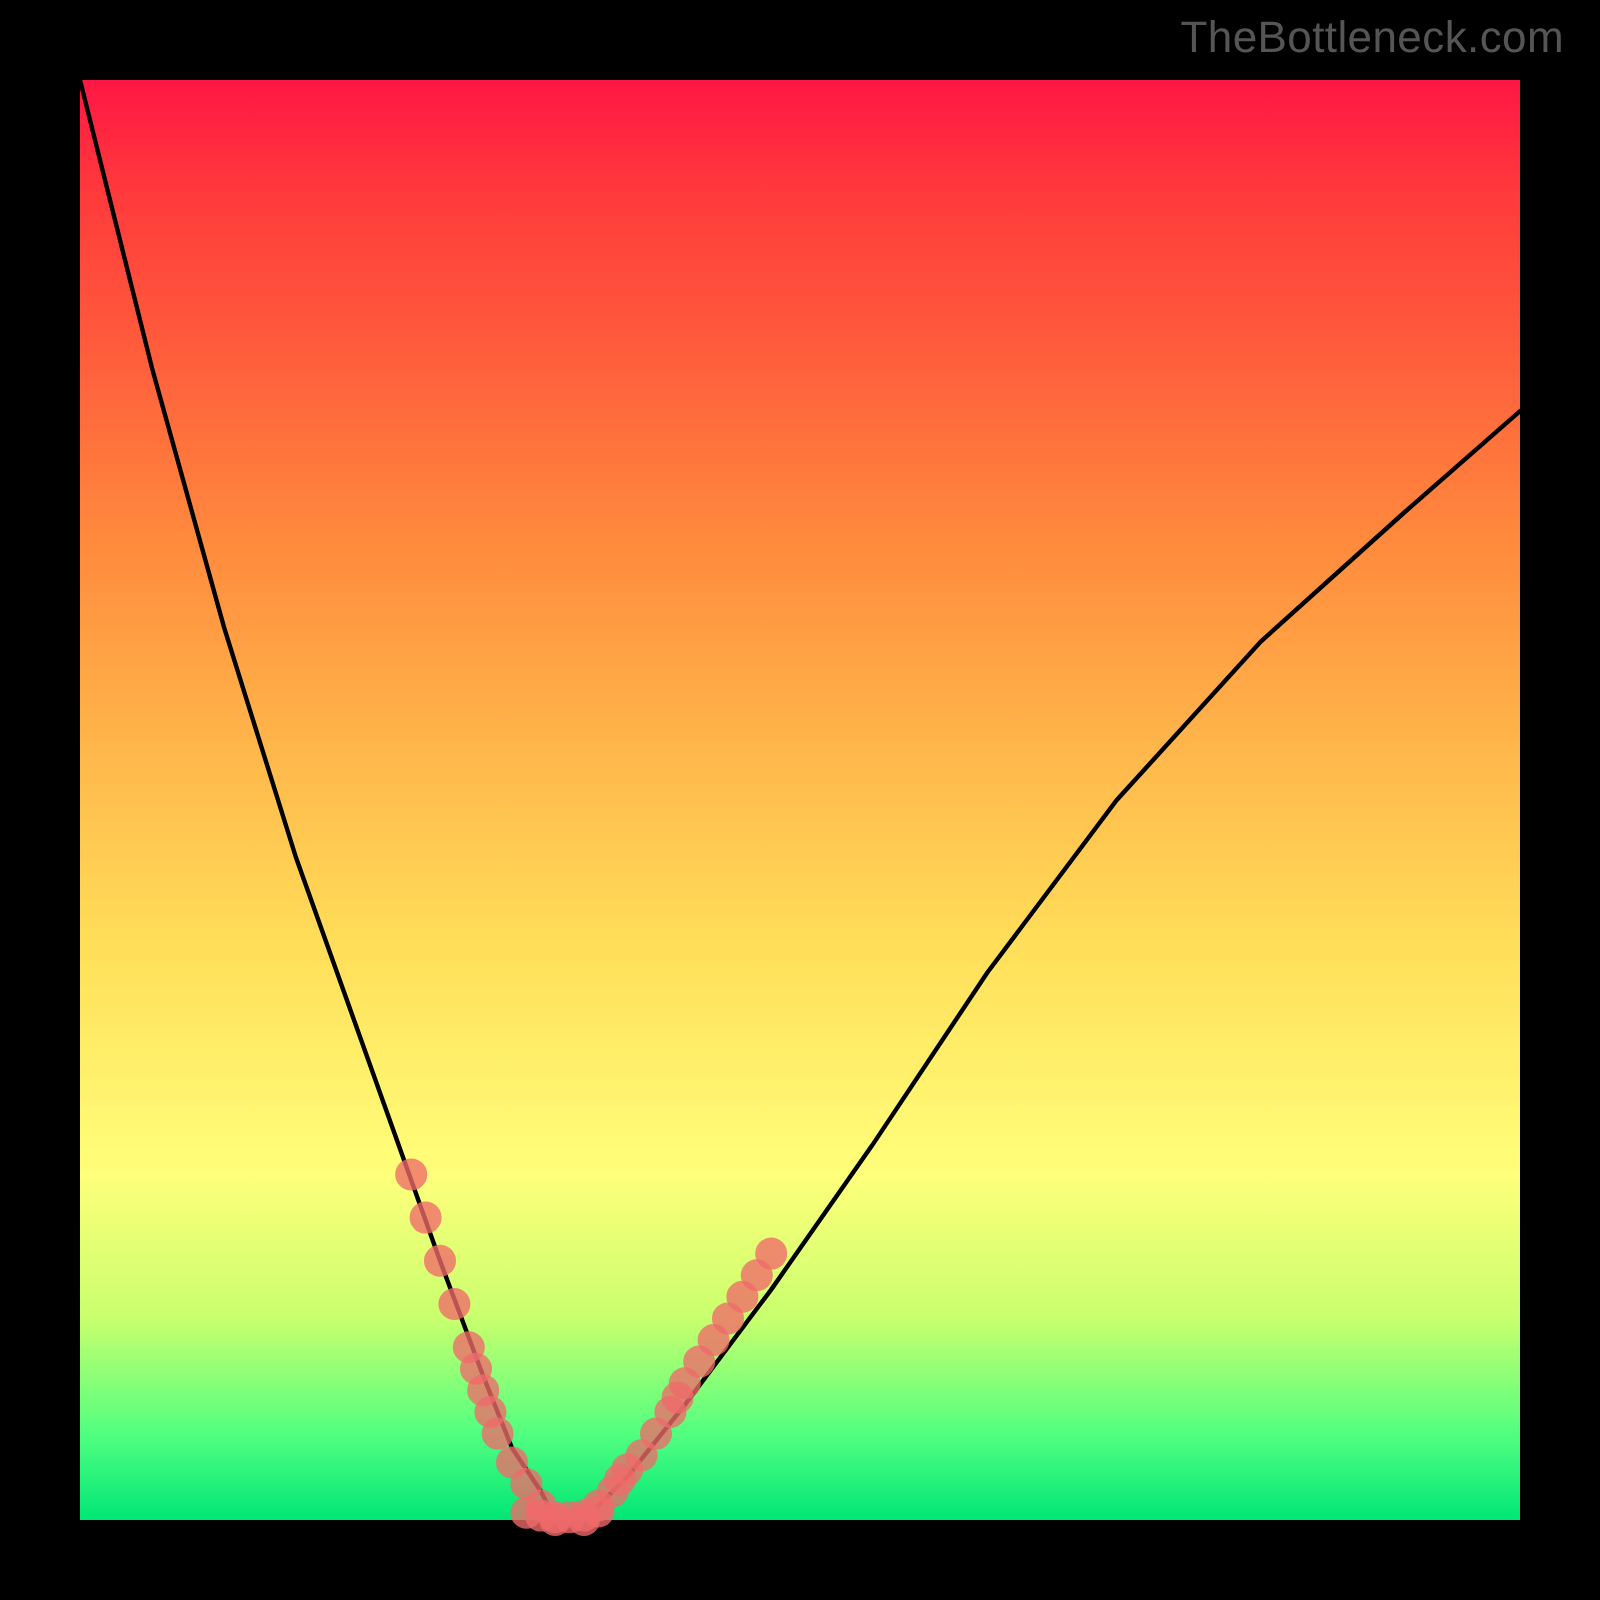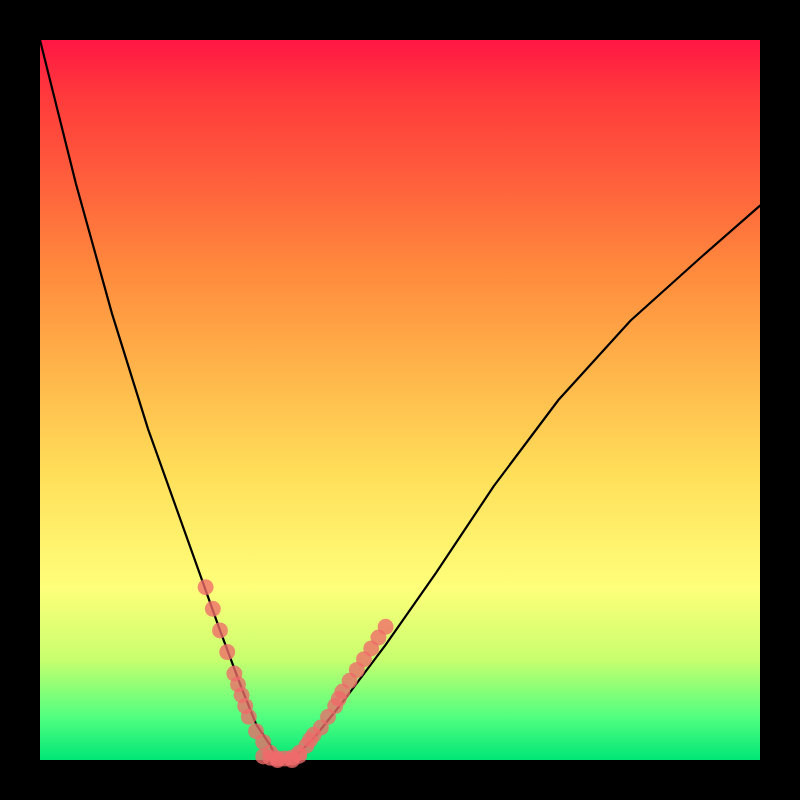--- a/index.html
+++ b/index.html
@@ -53,20 +53,21 @@
     top: 0;
     width: 720px;
     height: 720px;
     overflow: visible;
   }
 </style>
 </head>
 <body>
 
 <div class="stage">
+  <div class="watermark">TheBottleneck.com</div>
 
   <div class="plot-area">
     <svg class="curves" viewBox="0 0 720 720">
       <g id="curve-group">
           <path d="M0.0 0.0 L36.0 144.0 L72.0 273.6 L108.0 388.8 L144.0 489.6 L180.0 590.4 L201.6 648.0 L216.0 684.0 L230.4 705.6 L237.6 720.0" fill="none" stroke="#000000" stroke-width="2.2" stroke-linecap="round"></path>
           <path d="M252.0 720.0 L273.6 698.4 L302.4 662.4 L345.6 604.8 L396.0 532.8 L453.6 446.4 L518.4 360.0 L590.4 280.8 L662.4 216.0 L720.0 165.6" fill="none" stroke="#000000" stroke-width="2.2" stroke-linecap="round"></path>
         </g>
       <g id="marker-group">
           <circle cx="165.6" cy="547.2" r="8" fill="#f06a6a" fill-opacity="0.78"></circle>
           <circle cx="172.8" cy="568.8" r="8" fill="#f06a6a" fill-opacity="0.78"></circle>

